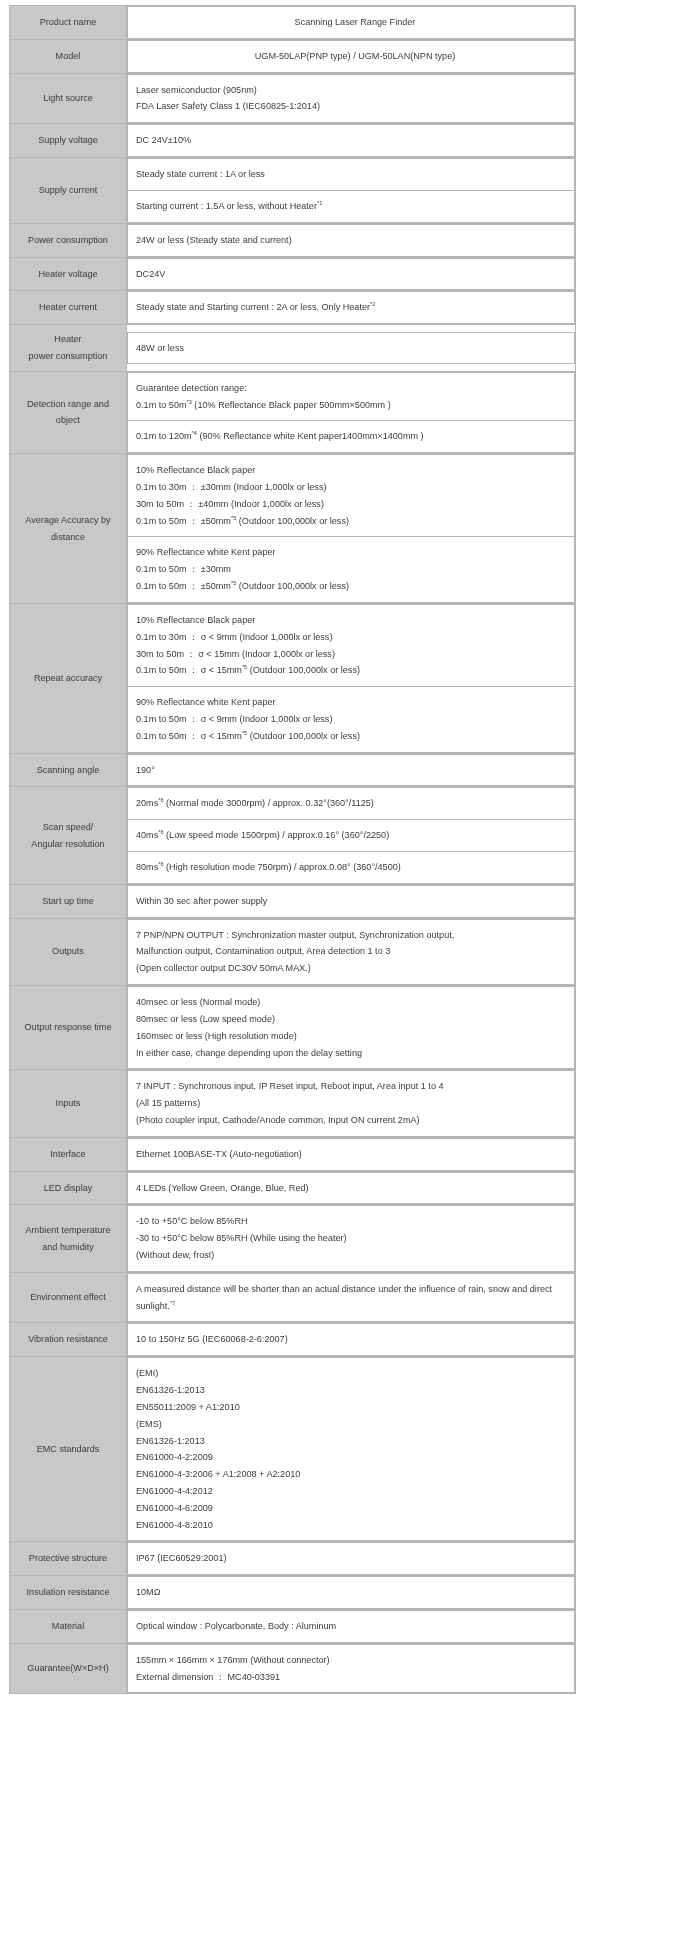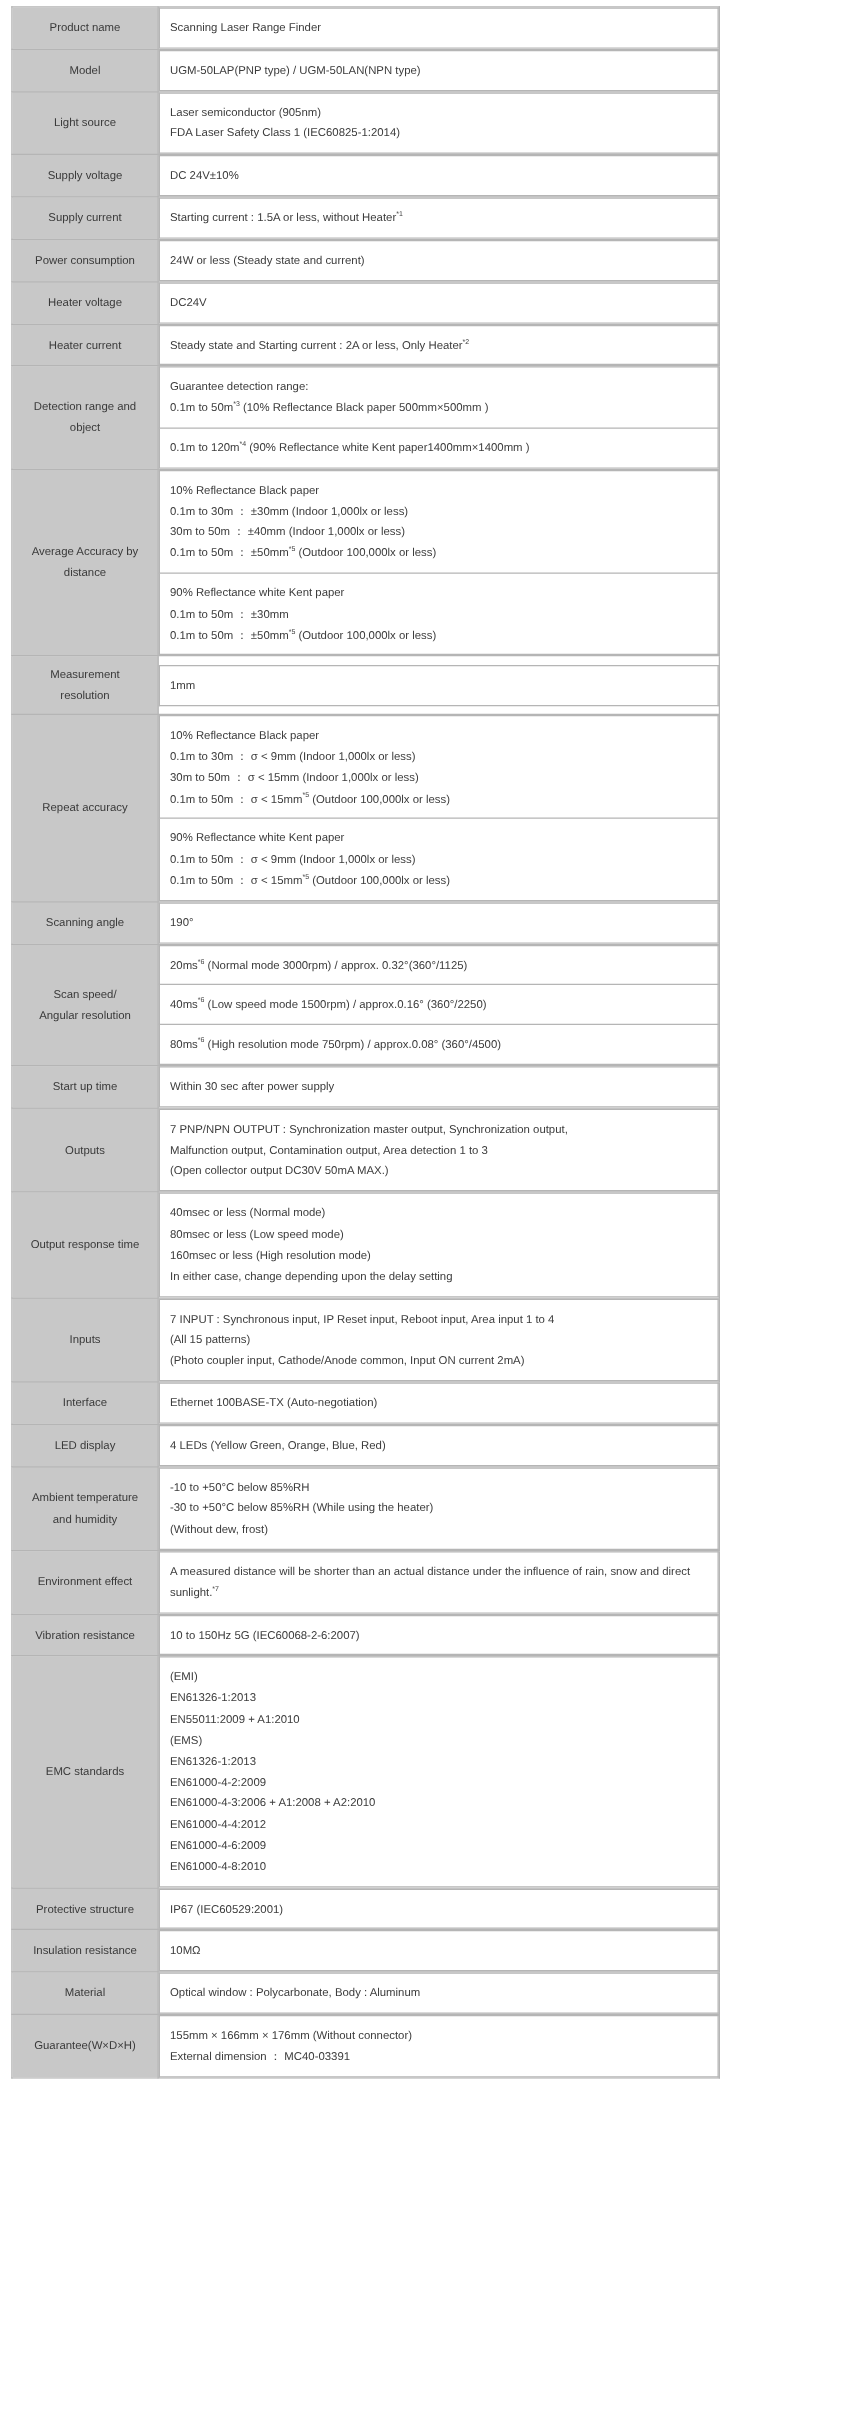--- a/index.html
+++ b/index.html
@@ -57,21 +57,21 @@
     color: #3c3c3c;
   }
   table.sub tr:last-child td.sub-cell { border-bottom: 0; }
 
   .ln { display: block; line-height: 1.85; white-space: pre-wrap; }
   sup {
     font-size: 5.6px;
     vertical-align: super;
     line-height: 0;
   }
-  .center { text-align: left; }
+  .center { text-align: center; }
 </style>
 </head>
 <body>
 
 <table id="spec-table">
   <colgroup>
     <col class="c-label">
     <col class="c-value">
   </colgroup>
   <tbody>
@@ -142,20 +142,25 @@
       </tr>
       <tr>
         <td class="label">
           <span class="lbl-line">Supply current</span>
         </td>
         <td class="value">
           <table class="sub">
             <tbody>
               <tr>
                 <td class="sub-cell">
+                  <span class="ln">Steady state current : 1A or less</span>
+                </td>
+              </tr>
+              <tr>
+                <td class="sub-cell">
                   <span class="ln">Starting current : 1.5A or less, without Heater<sup>*1</sup></span>
                 </td>
               </tr>
             </tbody>
           </table>
         </td>
       </tr>
       <tr>
         <td class="label">
           <span class="lbl-line">Power consumption</span>
@@ -191,20 +196,37 @@
       <tr>
         <td class="label">
           <span class="lbl-line">Heater current</span>
         </td>
         <td class="value">
           <table class="sub">
             <tbody>
               <tr>
                 <td class="sub-cell">
                   <span class="ln">Steady state and Starting current : 2A or less, Only Heater<sup>*2</sup></span>
+                </td>
+              </tr>
+            </tbody>
+          </table>
+        </td>
+      </tr>
+      <tr>
+        <td class="label">
+          <span class="lbl-line">Heater</span>
+          <span class="lbl-line">power consumption</span>
+        </td>
+        <td class="value">
+          <table class="sub">
+            <tbody>
+              <tr>
+                <td class="sub-cell">
+                  <span class="ln">48W or less</span>
                 </td>
               </tr>
             </tbody>
           </table>
         </td>
       </tr>
       <tr>
         <td class="label">
           <span class="lbl-line">Detection range and</span>
           <span class="lbl-line">object</span>
@@ -241,37 +263,20 @@
                   <span class="ln">0.1m to 30m ： ±30mm (Indoor 1,000lx or less)</span>
                   <span class="ln">30m to 50m ： ±40mm (Indoor 1,000lx or less)</span>
                   <span class="ln">0.1m to 50m ： ±50mm<sup>*5</sup> (Outdoor 100,000lx or less)</span>
                 </td>
               </tr>
               <tr>
                 <td class="sub-cell">
                   <span class="ln">90% Reflectance white Kent paper</span>
                   <span class="ln">0.1m to 50m ： ±30mm</span>
                   <span class="ln">0.1m to 50m ： ±50mm<sup>*5</sup> (Outdoor 100,000lx or less)</span>
-                </td>
-              </tr>
-            </tbody>
-          </table>
-        </td>
-      </tr>
-      <tr>
-        <td class="label">
-          <span class="lbl-line">Measurement</span>
-          <span class="lbl-line">resolution</span>
-        </td>
-        <td class="value">
-          <table class="sub">
-            <tbody>
-              <tr>
-                <td class="sub-cell">
-                  <span class="ln">1mm</span>
                 </td>
               </tr>
             </tbody>
           </table>
         </td>
       </tr>
       <tr>
         <td class="label">
           <span class="lbl-line">Repeat accuracy</span>
         </td>

